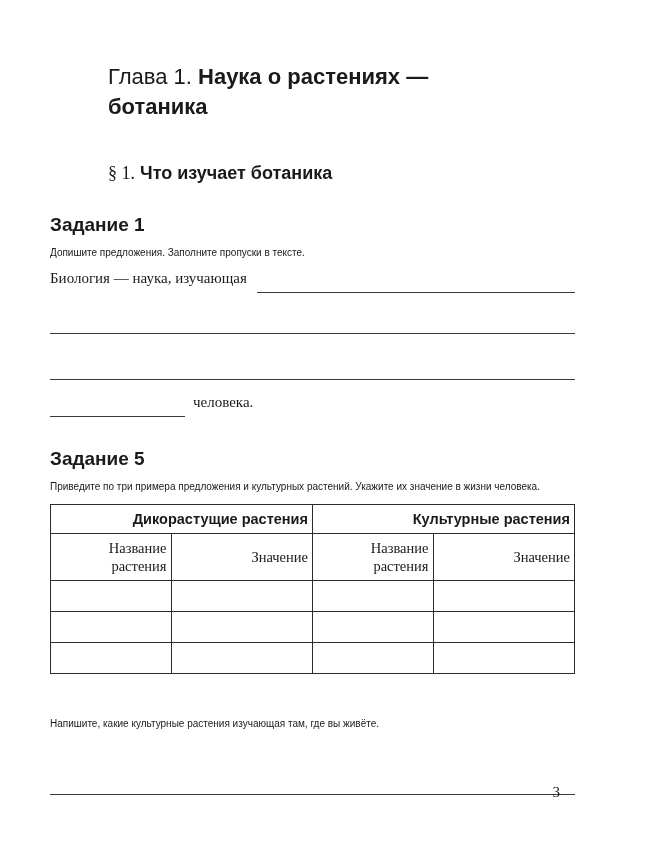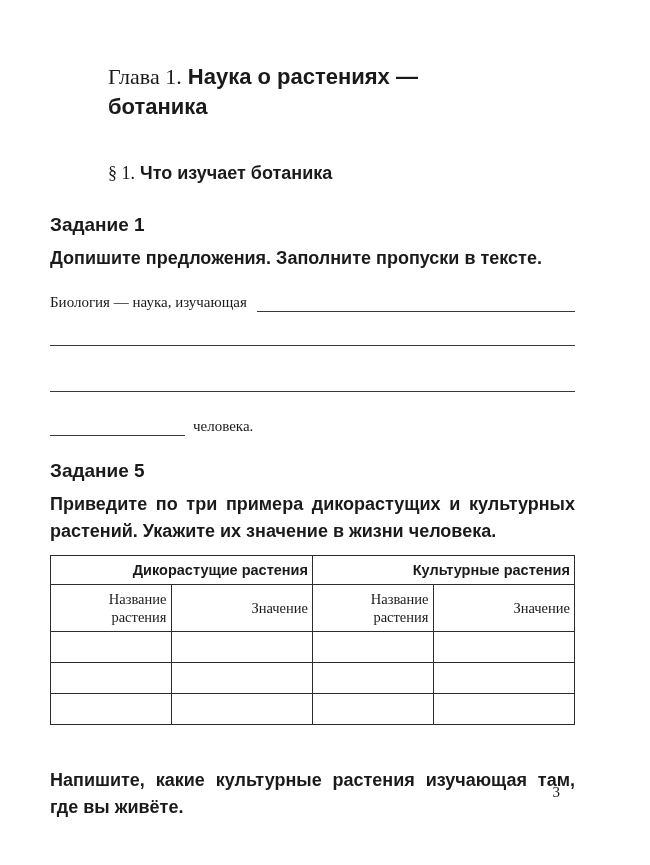--- a/index.html
+++ b/index.html
@@ -17,21 +17,21 @@
 
   h1.chapter {
     margin: 0 0 42px 58px;
     max-width: 385px;
     font-size: 22px;
     line-height: 1.35;
     font-weight: bold;
     font-family: "Liberation Sans", sans-serif;
   }
   h1 .prefix {
-    font-family: Liberation Serif, serif;
+    font-family: Liberation Sans, sans-serif;
     font-weight: normal;
     margin-top: 38px;
   }
   h2.section {
     margin: 8px 0 30px 58px;
     font-size: 18px;
     font-weight: bold;
     font-family: "Liberation Sans", sans-serif;
   }
   h2 .prefix {
@@ -39,29 +39,27 @@
     font-weight: normal;
   }
   h3.task {
     margin: 0 0 9px 0;
     font-size: 19px;
     font-weight: bold;
     font-family: "Liberation Sans", sans-serif;
   }
   p.instruction {
     margin: 0 0 10px 0;
-    font-size: 18px;
+    font-size: 10px;
     line-height: 1.5;
     text-align: justify;
     font-family: "Liberation Sans", sans-serif;
-    font-weight: bold;
   }
   .fill-line {
     display: flex;
-    align-items: flex-end;
     font-family: "Liberation Serif", serif;
     font-size: 15px;
     height: 30px;
     margin-bottom: 2px;
   }
   .fill-line .label { white-space: nowrap; padding-bottom: 1px; }
   .blank {
     border-bottom: 1px solid #3a3a3a;
     height: 22px;
     display: inline-block;
@@ -139,21 +137,21 @@
   <div class="spacer-sm"></div>
 
   <div class="fill-line">
     <span class="blank fixed"></span>
     <span class="label">человека.</span>
   </div>
 
   <div class="spacer-md"></div>
 
   <h3 class="task">Задание 5</h3>
-  <p class="instruction">Приведите по три примера дикорастущих и культурных растений. Укажите их значение в жизни человека.</p>
+  <p class="instruction">Приведите по три примера предложения и культурных растений. Укажите их значение в жизни человека.</p>
 
   <table class="fill-table">
     <colgroup>
       <col style="width:23%">
         <col style="width:27%">
         <col style="width:23%">
         <col style="width:27%">
     </colgroup>
     <thead>
       <tr>

